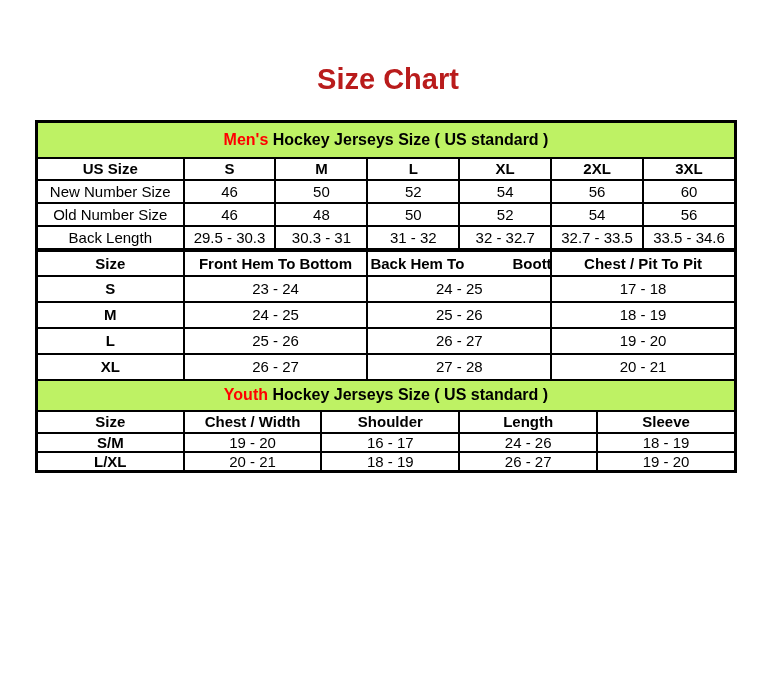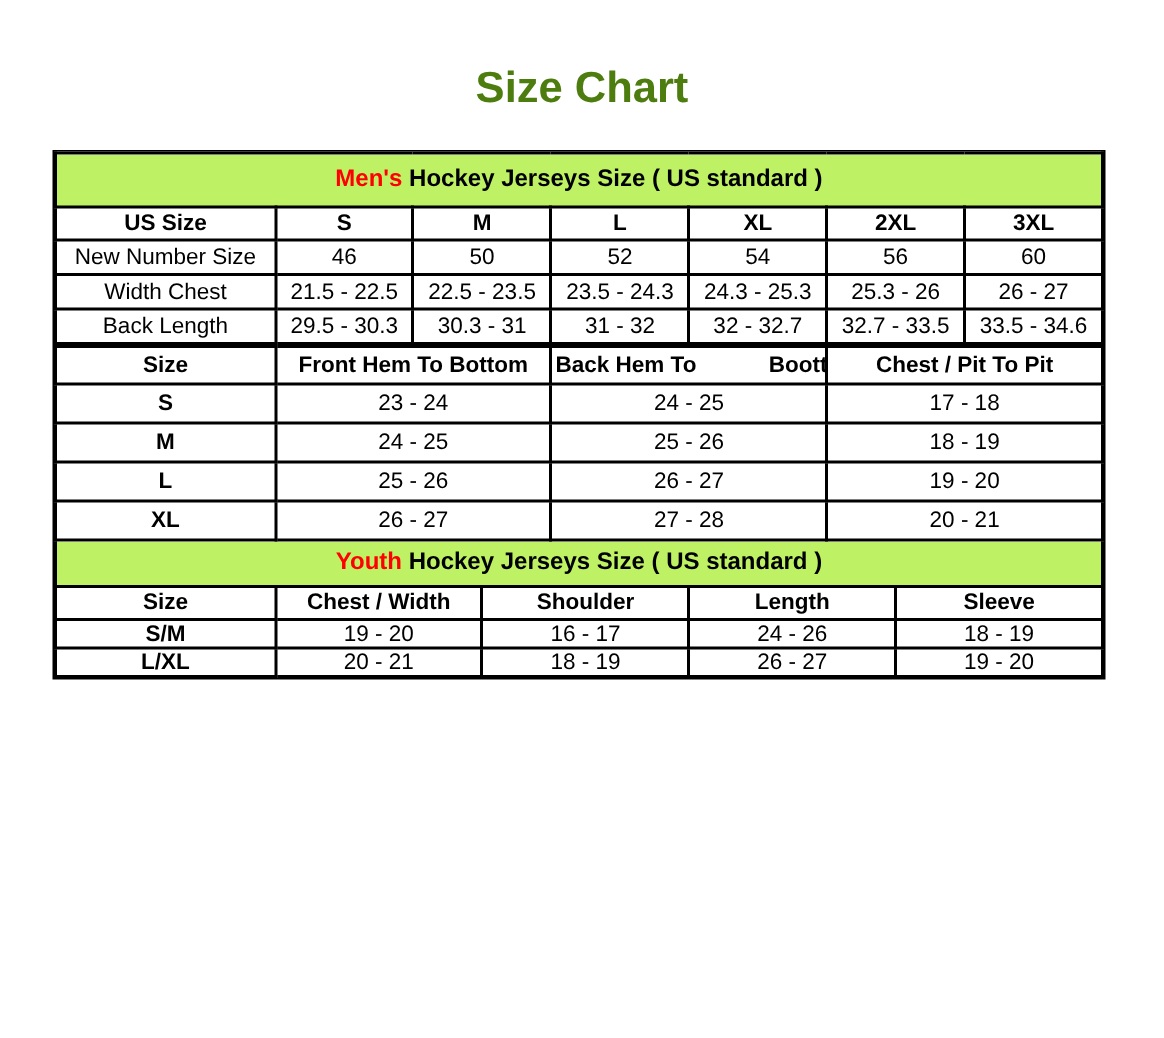--- a/index.html
+++ b/index.html
@@ -4,23 +4,23 @@
 <style>
   * { box-sizing: border-box; }
   html, body {
     margin: 0; padding: 0;
     width: 776px; height: 692px;
     background: #ffffff;
     font-family: "Liberation Sans", sans-serif;
     overflow: hidden;
   }
   .page-title {
-    margin: 42px 0 0 0;
+    margin: 62px 0 0 0;
     text-align: center;
-    color: #4d7c0f;
+    color: #b91c1c;
     font-size: 29px;
     font-weight: bold;
     line-height: 1.2;
   }
   .chart-wrap {
     width: 702px;
     margin: 23px 0 0 35px;
     border: 1px solid #000;
   }
   table.t {
@@ -103,27 +103,27 @@
     <tr class="r">
       <td class="label">New Number Size</td>
       <td>46</td>
       <td>50</td>
       <td>52</td>
       <td>54</td>
       <td>56</td>
       <td>60</td>
     </tr>
     <tr class="r">
-      <td class="label">Width Chest</td>
-      <td>21.5 - 22.5</td>
-      <td>22.5 - 23.5</td>
-      <td>23.5 - 24.3</td>
-      <td>24.3 - 25.3</td>
-      <td>25.3 - 26</td>
-      <td>26 - 27</td>
+      <td class="label">Old Number Size</td>
+      <td>46</td>
+      <td>48</td>
+      <td>50</td>
+      <td>52</td>
+      <td>54</td>
+      <td>56</td>
     </tr>
     <tr class="r">
       <td class="label">Back Length</td>
       <td>29.5 - 30.3</td>
       <td>30.3 - 31</td>
       <td>31 - 32</td>
       <td>32 - 32.7</td>
       <td>32.7 - 33.5</td>
       <td>33.5 - 34.6</td>
     </tr>

